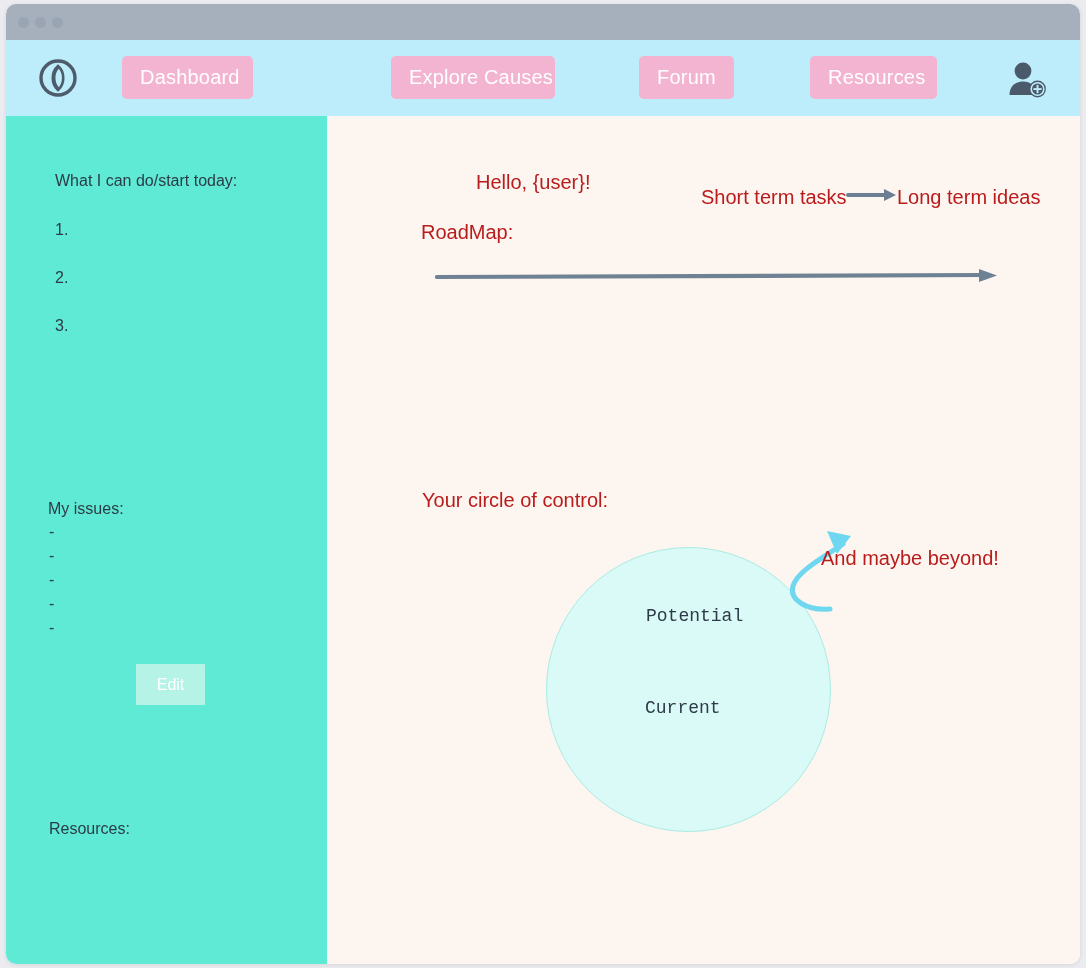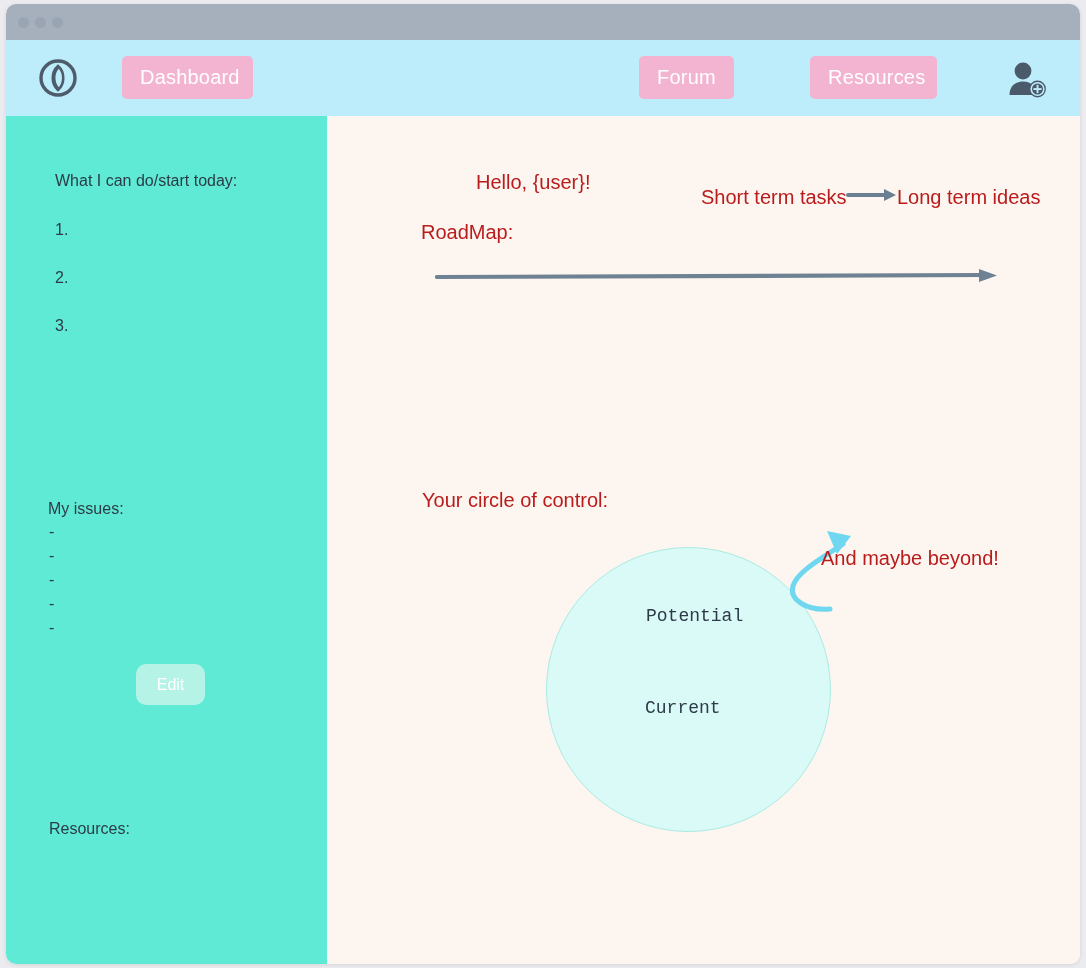--- a/index.html
+++ b/index.html
@@ -153,21 +153,21 @@
   .issue-dash.i5 { top: 507px; }
 
   #edit-button {
     position: absolute;
     left: 130px;
     top: 548px;
     width: 69px;
     height: 41px;
     background: #b6f3e7;
     border: none;
-    border-radius: 10px;
+    border-radius: 1px;
     color: #ffffff;
     font-family: "Liberation Sans", sans-serif;
     font-size: 16px;
     cursor: pointer;
     line-height: 41px;
     text-align: center;
     padding: 0;
   }
 
   
@@ -245,20 +245,21 @@
 
     <span id="brand-logo">
       <svg width="38" height="38" viewBox="0 0 38 38">
         <circle cx="19" cy="19" r="17" fill="none" stroke="#4e5b6b" stroke-width="3.4"></circle>
         <path d="M19 7 C26 13 26 25 19 31 C12 25 12 13 19 7 Z" fill="none" stroke="#4e5b6b" stroke-width="2.6"></path>
         <path d="M19 9 C13.5 15 14.5 25 20 30" fill="none" stroke="#4e5b6b" stroke-width="2.2" stroke-linecap="round"></path>
       </svg>
     </span>
 
     <button class="nav-button" id="nav-dashboard">Dashboard</button>
+    <button class="nav-button" id="nav-explore">Explore Causes</button>
     <button class="nav-button" id="nav-forum">Forum</button>
     <button class="nav-button" id="nav-resources">Resources</button>
 
     <span id="account-icon">
       <svg width="44" height="36" viewBox="0 0 44 36">
         <circle cx="17" cy="9" r="8.4" fill="#4b5a6b"></circle>
         <path d="M3.5 33 C3.5 23.5 10 19.5 17 19.5 C21.2 19.5 25 21 27.4 23.8 L27.4 33 Z" fill="#4b5a6b"></path>
         <circle cx="31.5" cy="27" r="8.4" fill="#4b5a6b"></circle>
         <circle cx="31.5" cy="27" r="6.3" fill="none" stroke="#bdecfa" stroke-width="1.6"></circle>
         <rect x="30.6" y="22.9" width="1.9" height="8.2" fill="#bdecfa"></rect>

